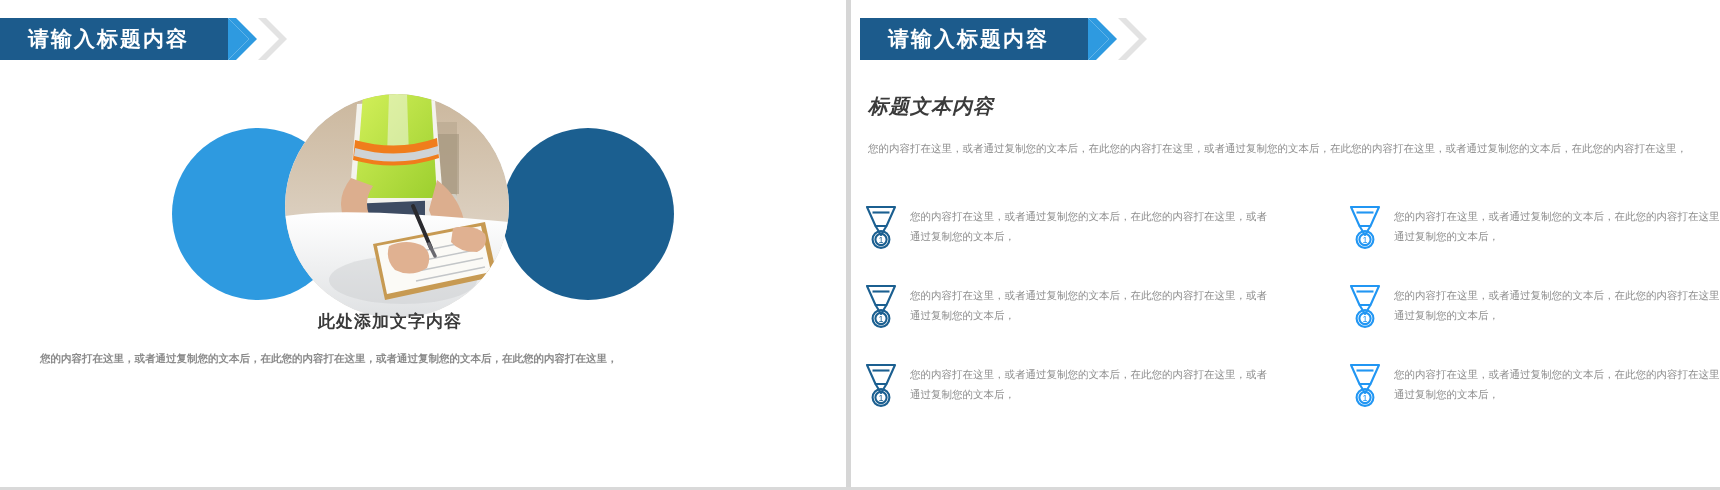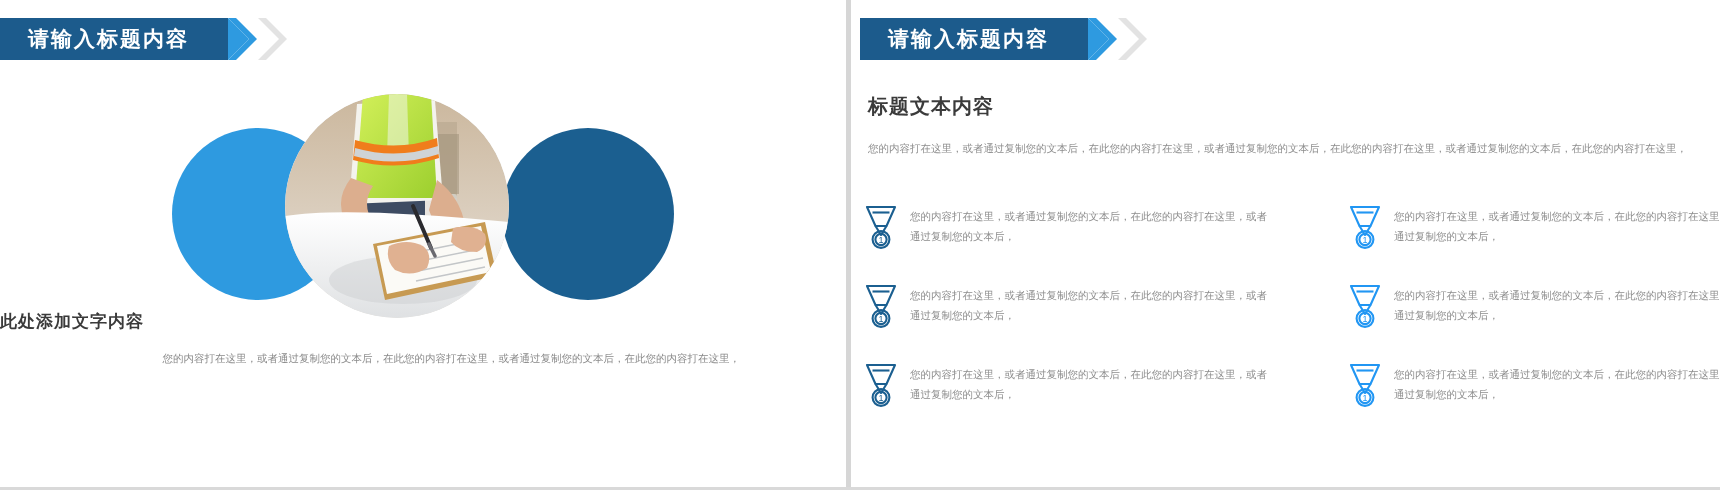--- a/index.html
+++ b/index.html
@@ -129,49 +129,51 @@
     overflow: hidden;
     background: #eceef0;
   }
   .photo-svg { display: block; width: 224px; height: 224px; }
 
   .left-caption {
     position: absolute;
     left: 0;
     top: 310px;
     width: 780px;
-    text-align: left;
+    text-align: center;
     font-size: 17px;
     font-weight: bold;
     color: #3a3a3a;
     letter-spacing: 1px;
     font-family: Liberation Mono, monospace;
   }
   .left-body {
     position: absolute;
     left: 40px;
     top: 348px;
     width: 700px;
-    text-align: right;
+    text-align: left;
     font-size: 10.5px;
     line-height: 20px;
     color: #8a8a8a;
     font-family: "DejaVu Sans", "Liberation Sans", sans-serif;
+    font-weight: bold;
   }
 
   
   .rs-heading {
     position: absolute;
     left: 8px;
     top: 93px;
     font-size: 20px;
     font-weight: bold;
     color: #3b3b3b;
     letter-spacing: 1px;
     font-family: "DejaVu Sans", "Liberation Sans", sans-serif;
+    font-style: italic;
   }
   .rs-intro {
     position: absolute;
     left: 8px;
     top: 138px;
     width: 856px;
     font-size: 10.5px;
     line-height: 21px;
     color: #8d8d8d;
     font-family: "DejaVu Sans", "Liberation Sans", sans-serif;

